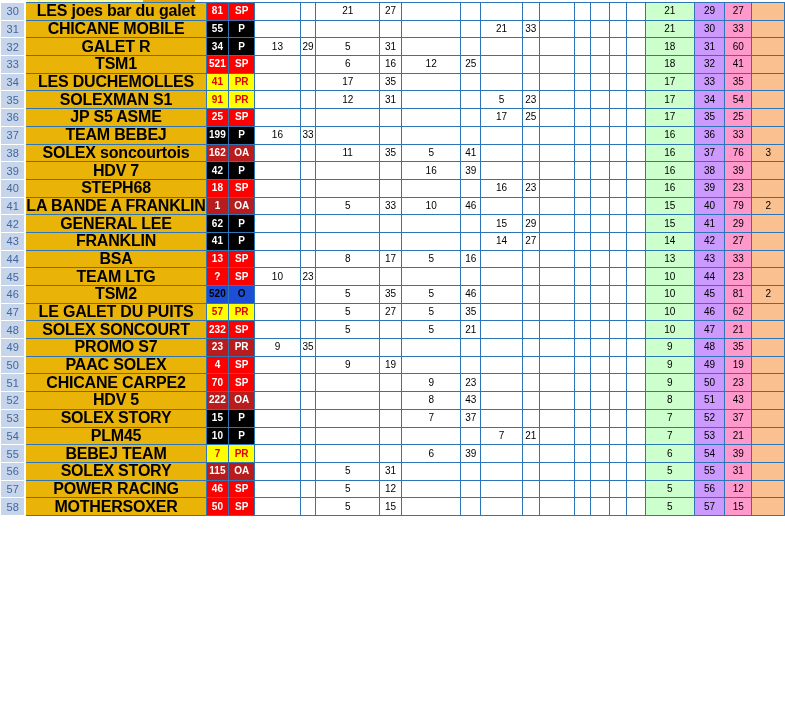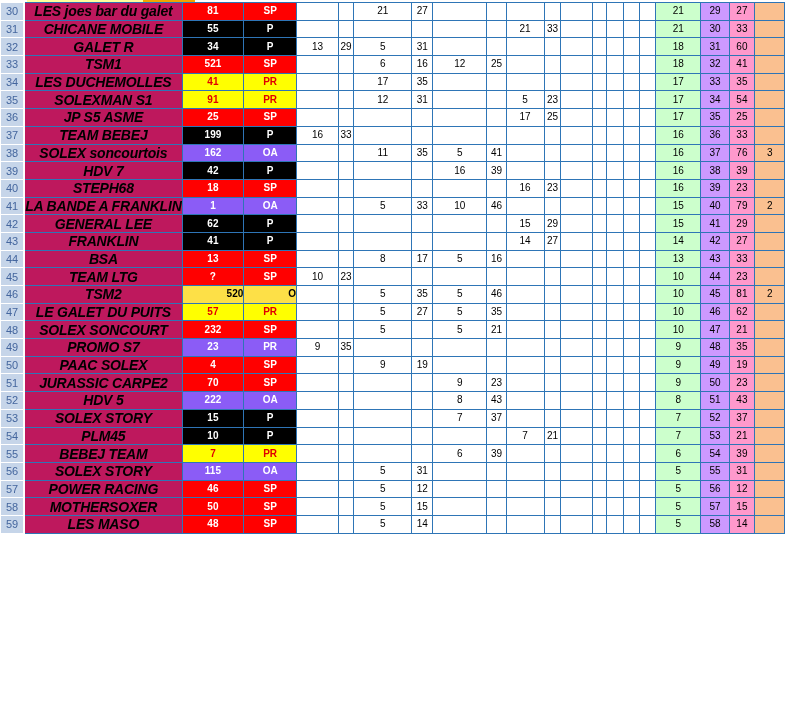--- a/index.html
+++ b/index.html
@@ -22,30 +22,30 @@
     text-align:center;vertical-align:middle;
     overflow:hidden;white-space:nowrap;
     background:#ffffff;color:#000000;
   }
   th.rowhead{
     background:#c6d5e9;color:#44669e;
     font-size:11px;font-weight:normal;
     border:1px solid #ffffff;border-right:2px solid #ffffff;
   }
   td.team{
-    background:#be185d;color:#000000;
-    font-weight:bold;font-style:italic;
-    font-size:14px;letter-spacing:-0.2px;
+    background:#eab308;color:#000000;
+    font-weight:bold;
+    font-size:16px;letter-spacing:-0.2px;
   }
   td.badge{font-weight:bold;font-size:10px;}
   .bg-red{background:#ff0000;color:#ffffff;}
   .bg-black{background:#000000;color:#ffffff;}
   .bg-yellow{background:#ffff00;color:#e00000;}
-  .bg-blue{background:#8b5cf6;color:#ffffff;}
-  .bg-white{background:#fde047;color:#000000;padding-left:44px;}
+  .bg-blue{background:#b91c1c;color:#ffffff;}
+  .bg-white{background:#1d4ed8;color:#000000;}
   td.num{font-size:10px;}
   td.green{background:#ccffcc;}
   td.purple{background:#cc99ff;}
   td.pink{background:#ff99cc;}
   td.orange{background:#fac090;}
 </style>
 </head>
 <body>
 
 <div class="top-stripe">
@@ -556,21 +556,21 @@
         <td class="num"></td>
         <td class="num"></td>
         <td class="num"></td>
         <td class="num green">9</td>
         <td class="num purple">49</td>
         <td class="num pink">19</td>
         <td class="num orange"></td>
       </tr>
       <tr>
         <th class="rowhead">51</th>
-        <td class="team">JURASSIC CARPE2</td>
+        <td class="team">CHICANE CARPE2</td>
         <td class="badge bg-red">70</td>
         <td class="badge bg-red">SP</td>
         <td class="num"></td>
         <td class="num"></td>
         <td class="num"></td>
         <td class="num"></td>
         <td class="num">9</td>
         <td class="num">23</td>
         <td class="num"></td>
         <td class="num"></td>
@@ -738,37 +738,14 @@
         <td class="num"></td>
         <td class="num"></td>
         <td class="num"></td>
         <td class="num"></td>
         <td class="num"></td>
         <td class="num green">5</td>
         <td class="num purple">57</td>
         <td class="num pink">15</td>
         <td class="num orange"></td>
       </tr>
-      <tr>
-        <th class="rowhead">59</th>
-        <td class="team">LES MASO</td>
-        <td class="badge bg-red">48</td>
-        <td class="badge bg-red">SP</td>
-        <td class="num"></td>
-        <td class="num"></td>
-        <td class="num">5</td>
-        <td class="num">14</td>
-        <td class="num"></td>
-        <td class="num"></td>
-        <td class="num"></td>
-        <td class="num"></td>
-        <td class="num"></td>
-        <td class="num"></td>
-        <td class="num"></td>
-        <td class="num"></td>
-        <td class="num"></td>
-        <td class="num green">5</td>
-        <td class="num purple">58</td>
-        <td class="num pink">14</td>
-        <td class="num orange"></td>
-      </tr>
     </tbody>
 </table>
 
 </body></html>

